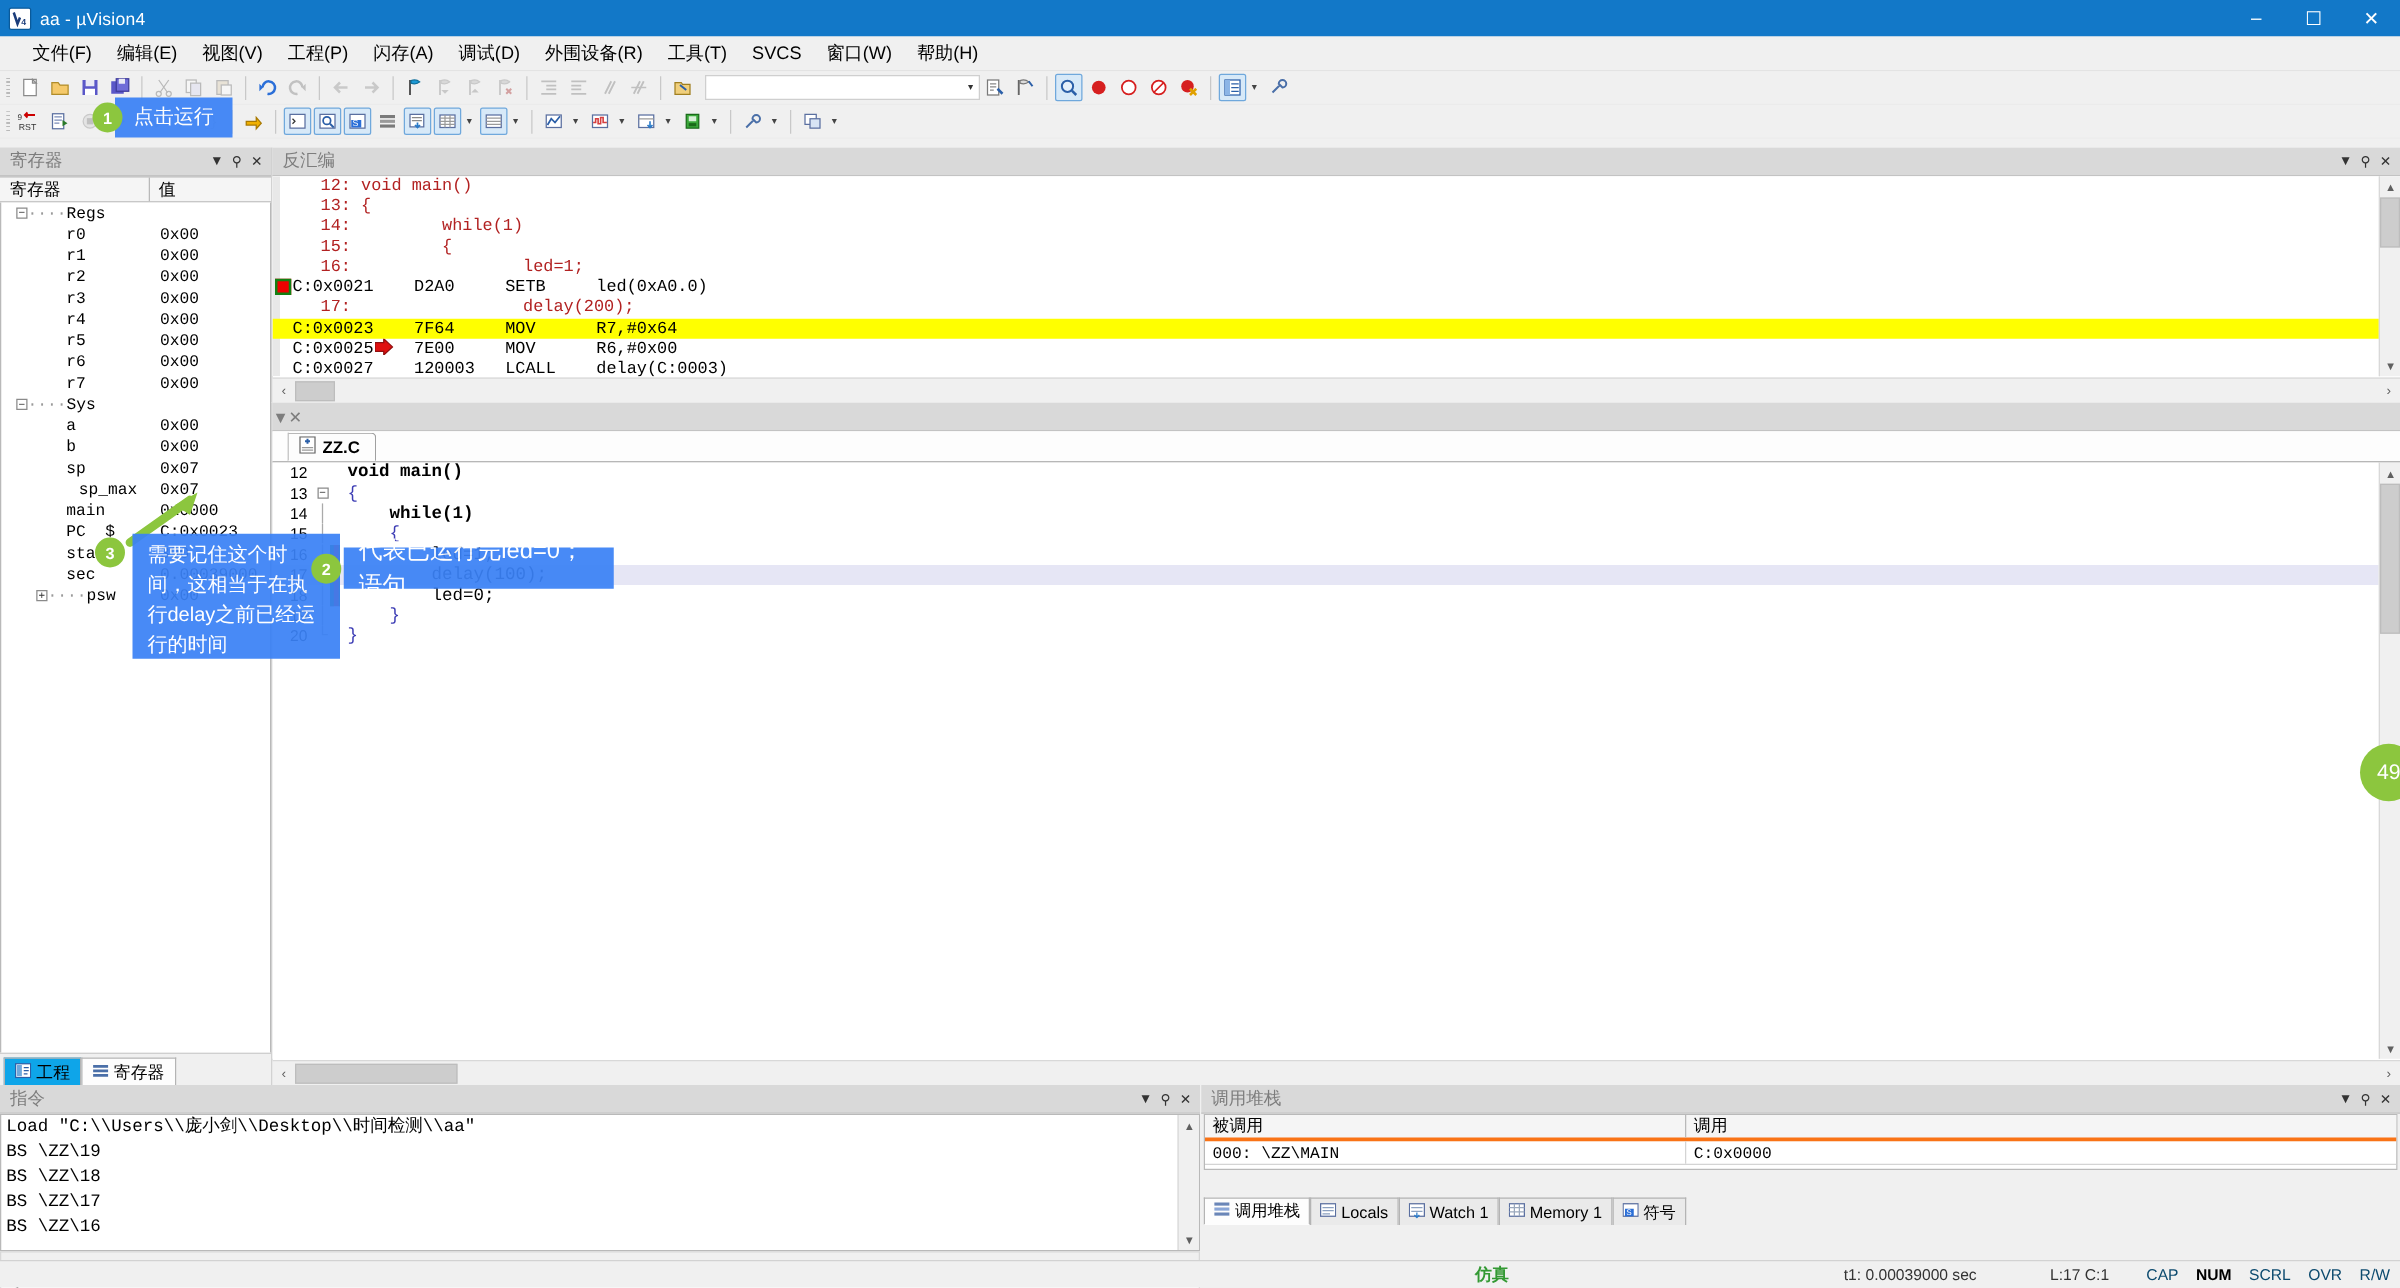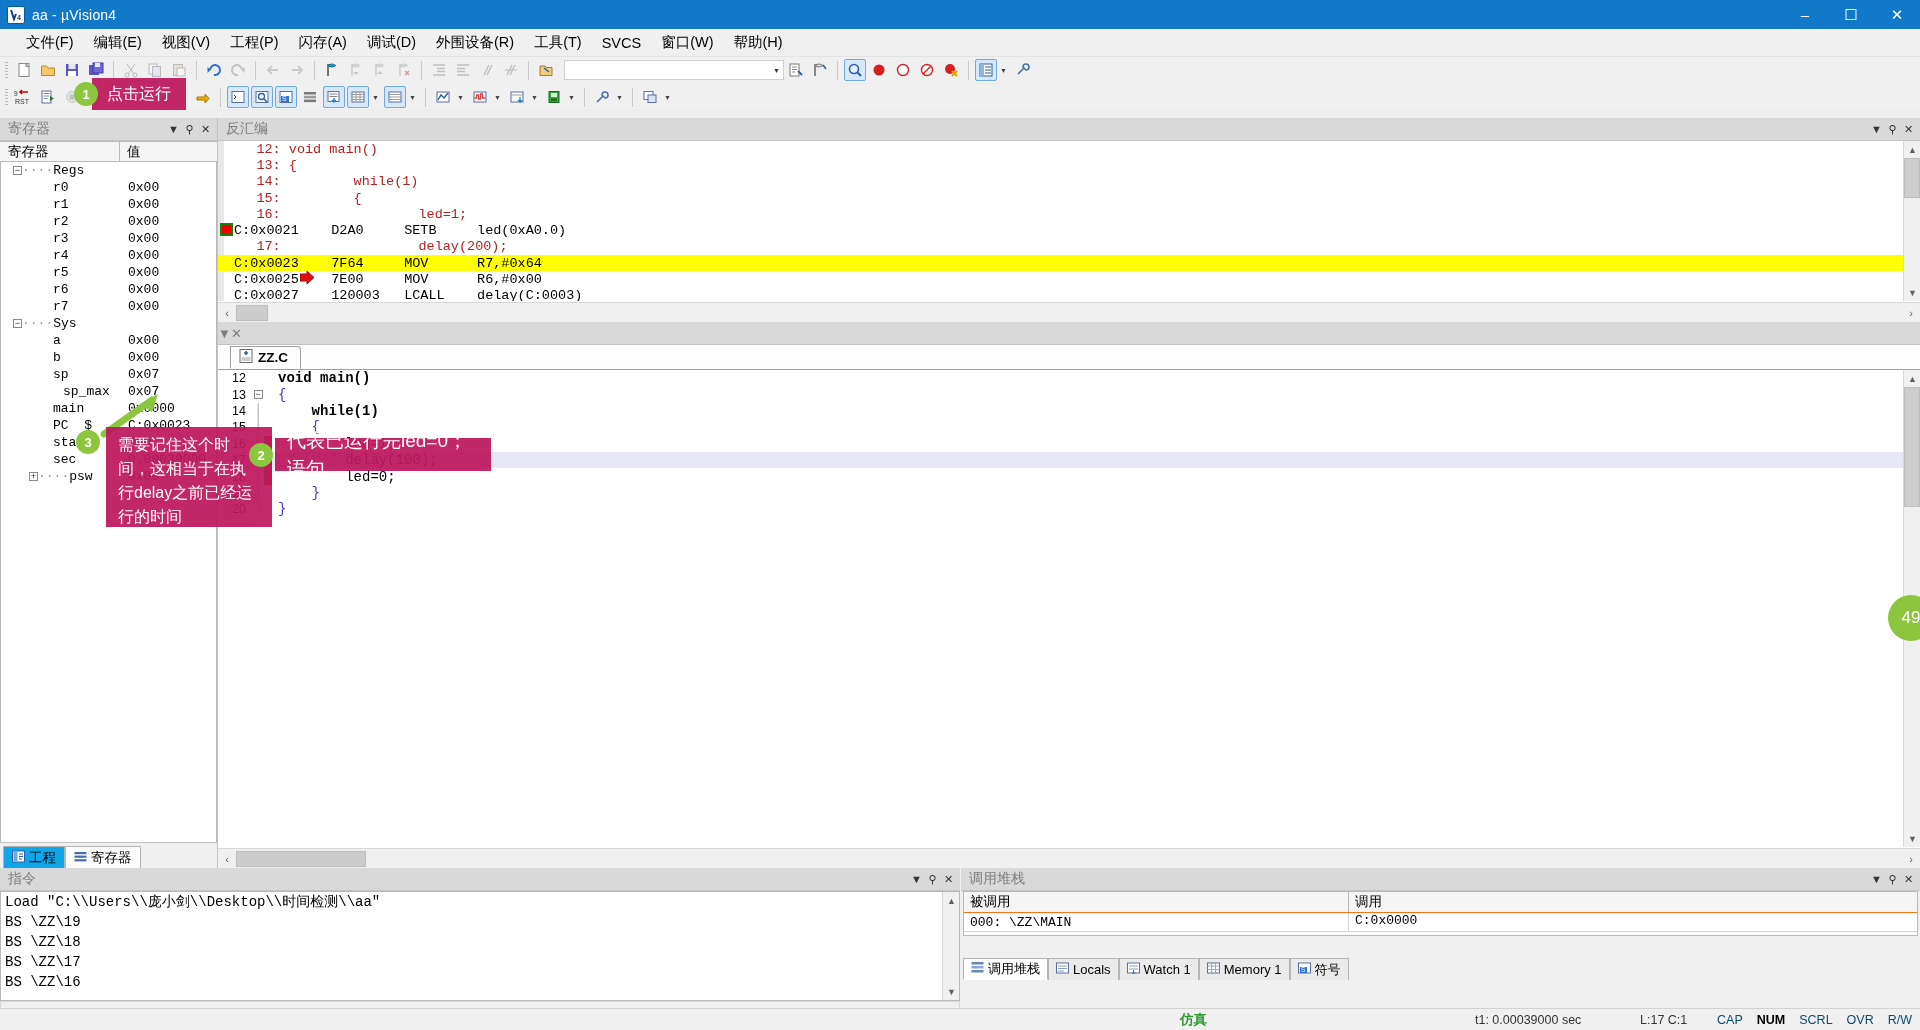--- a/index.html
+++ b/index.html
@@ -162,26 +162,26 @@
   #cmd-hs { position:absolute; left:0; right:0; top:133px; height:19px; background:#f0f0f0;
      border:1px solid #d8d8d8; display:flex; align-items:center; justify-content:space-between;
      padding:0 3px; color:#666; font-size:11px; }
   #cmd-input { position:absolute; left:0; right:0; top:152px; height:22px; background:#fff;
      border:1px solid #b9b9b9; display:flex; align-items:center; }
   #cmd-input .prompt { padding:0 6px; font-family:"Liberation Mono",monospace; font-size:14px;color:#333; }
 
   #stackpanel { position:absolute; left:961px; right:0; top:0; bottom:0; background:#f0f0f0; }
   #stk-grid { position:absolute; top:23px; left:2px; right:2px; bottom:44px;
      background:#fff; border:1px solid #b9b9b9; }
-  #stk-hdr { display:flex; height:21px; background:#f5f5f5; border-bottom:1px solid #f97316;
+  #stk-hdr { display:flex; height:21px; background:#f5f5f5; border-bottom:3px solid #f97316;
      align-items:center; font-size:13.5px; }
   #stk-hdr .h1 { width:385px; padding-left:6px; border-right:1px solid #b9b9b9; height:100%;
      display:flex; align-items:center; }
   #stk-hdr .h2 { padding-left:6px; }
-  .stk-row { display:flex; height:19px; border-bottom:1px solid #d4d4d4;
+  .stk-row { display:flex; height:19px; align-items:center; border-bottom:1px solid #d4d4d4;
      font-family:"Liberation Mono", monospace; font-size:13px; }
   .stk-row .v1 { width:385px; padding-left:6px; border-right:1px solid #d4d4d4; height:100%;
      display:flex; align-items:center; }
   .stk-row .v2 { padding-left:6px; }
   #stk-tabs { position:absolute; left:2px; right:2px; bottom:0; height:24px;
      display:flex; align-items:flex-end; }
   .stab { height:22px; display:flex; align-items:center; gap:4px; padding:0 7px;
      border:1px solid #b4b4b4; border-bottom:none; background:#eaeaea; font-size:13px; }
   .stab.sel { background:#fdfdfd; border-bottom:1px solid #fdfdfd; }
 
@@ -196,21 +196,21 @@
   #statusbar .flags span.on { color:#000; font-weight:bold; }
   #statusbar .flags span.off { color:#0c4a6e; }
 
   
   .badge {
     position:absolute; width:24px; height:24px; border-radius:50%;
     background:#8cc63e; color:#fff; display:flex; align-items:center; justify-content:center;
     font-size:13px; font-weight:bold; z-index:60;
   }
   .callout {
-    position:absolute; background:#be185d; color:#fff; z-index:55;
+    position:absolute; background:#3b82f6; color:#fff; z-index:55;
     font-size:16px; padding:6px 12px; line-height:1.45; opacity:.93;
   }
   .callout.big { font-size:19px; }
   #green-arrow { position:absolute; z-index:50; }
 
   
   #float-badge {
     position:absolute; right:-14px; top:595px; width:46px; height:46px; border-radius:50%;
     background:#8cc63e; color:#fff; display:flex; align-items:center; justify-content:center;
     font-size:17px; z-index:70;

